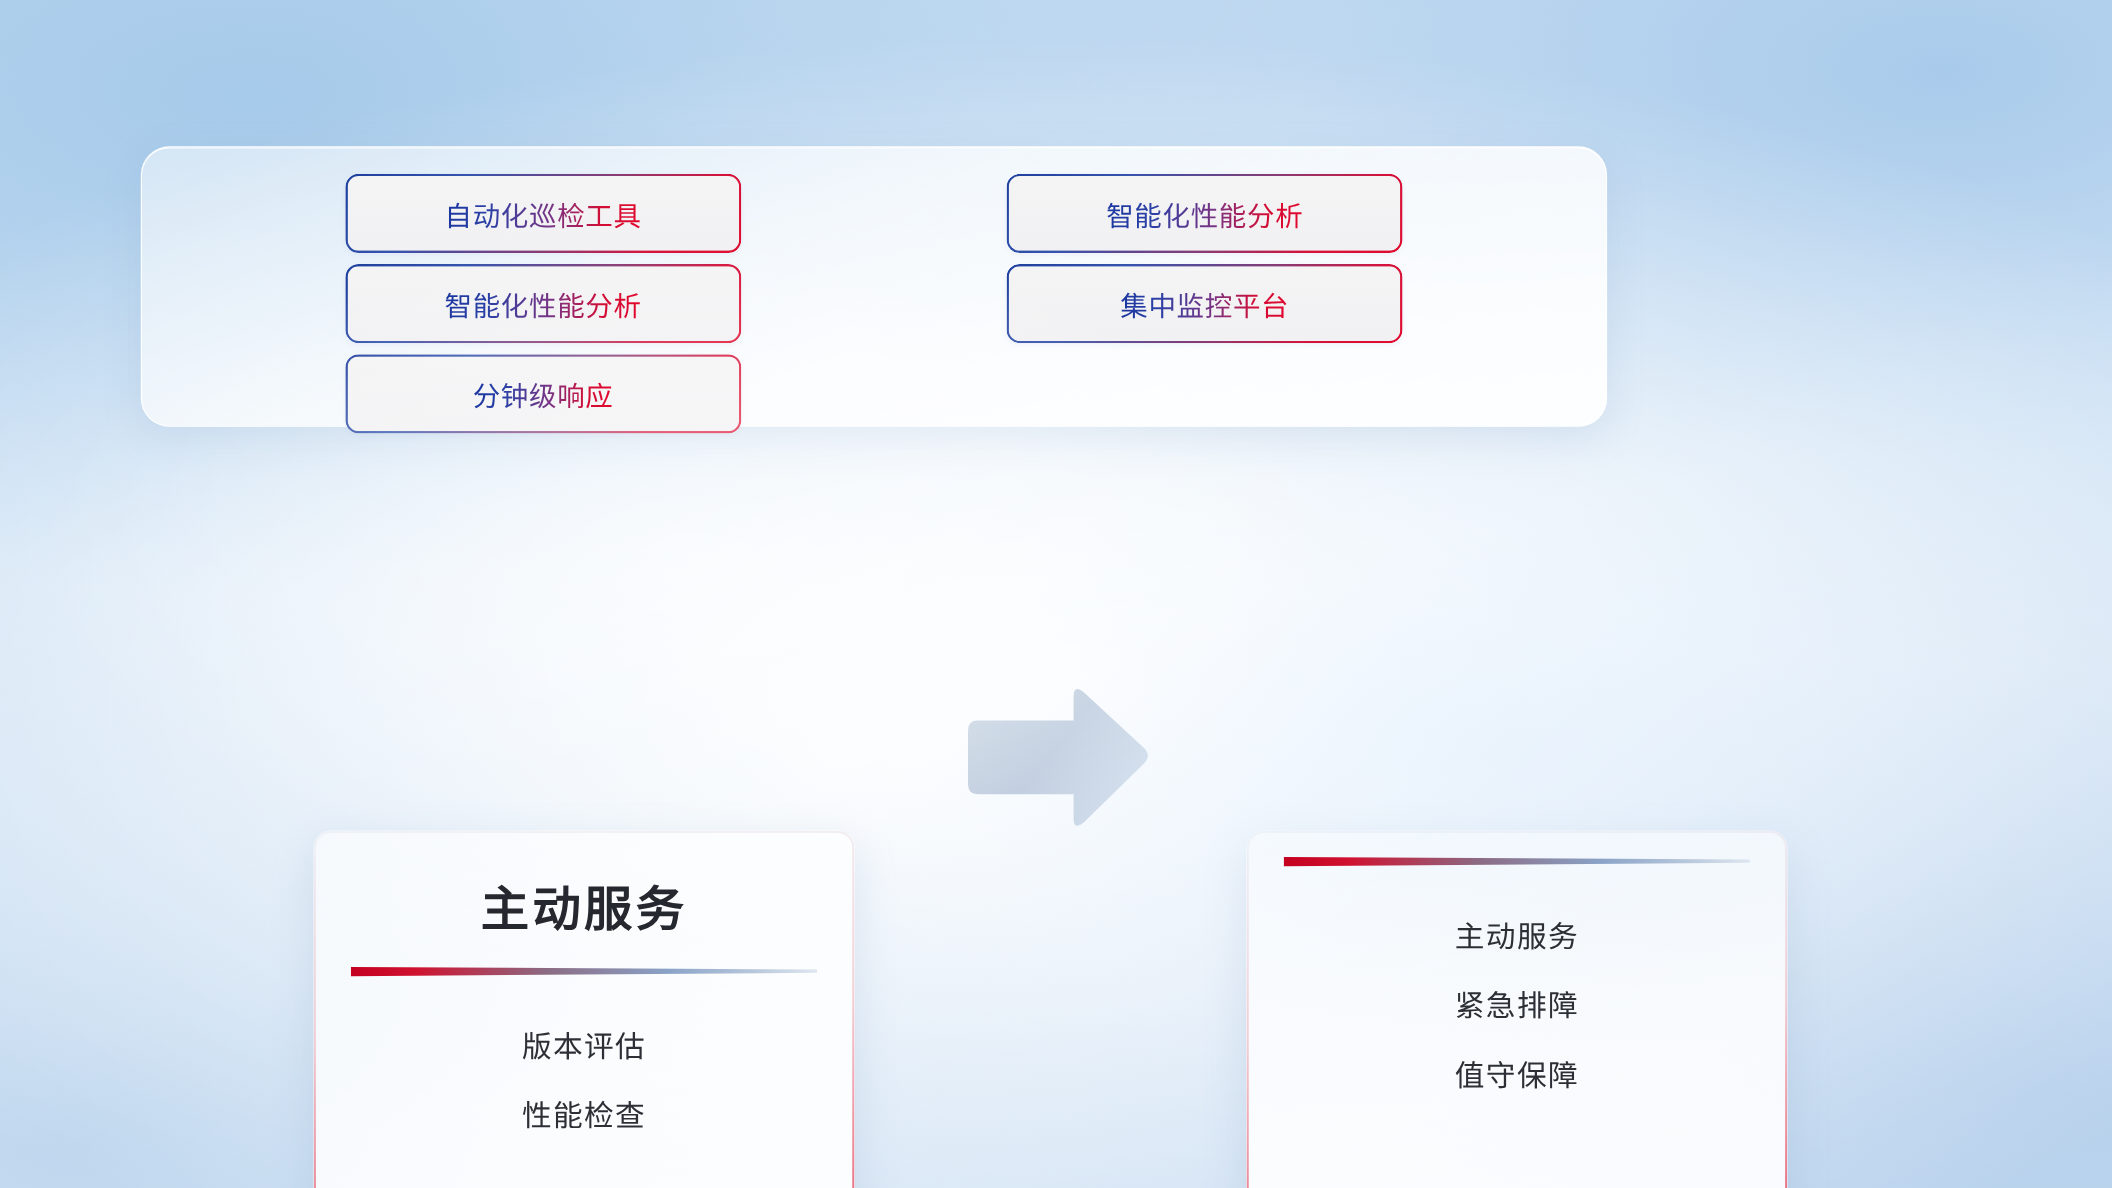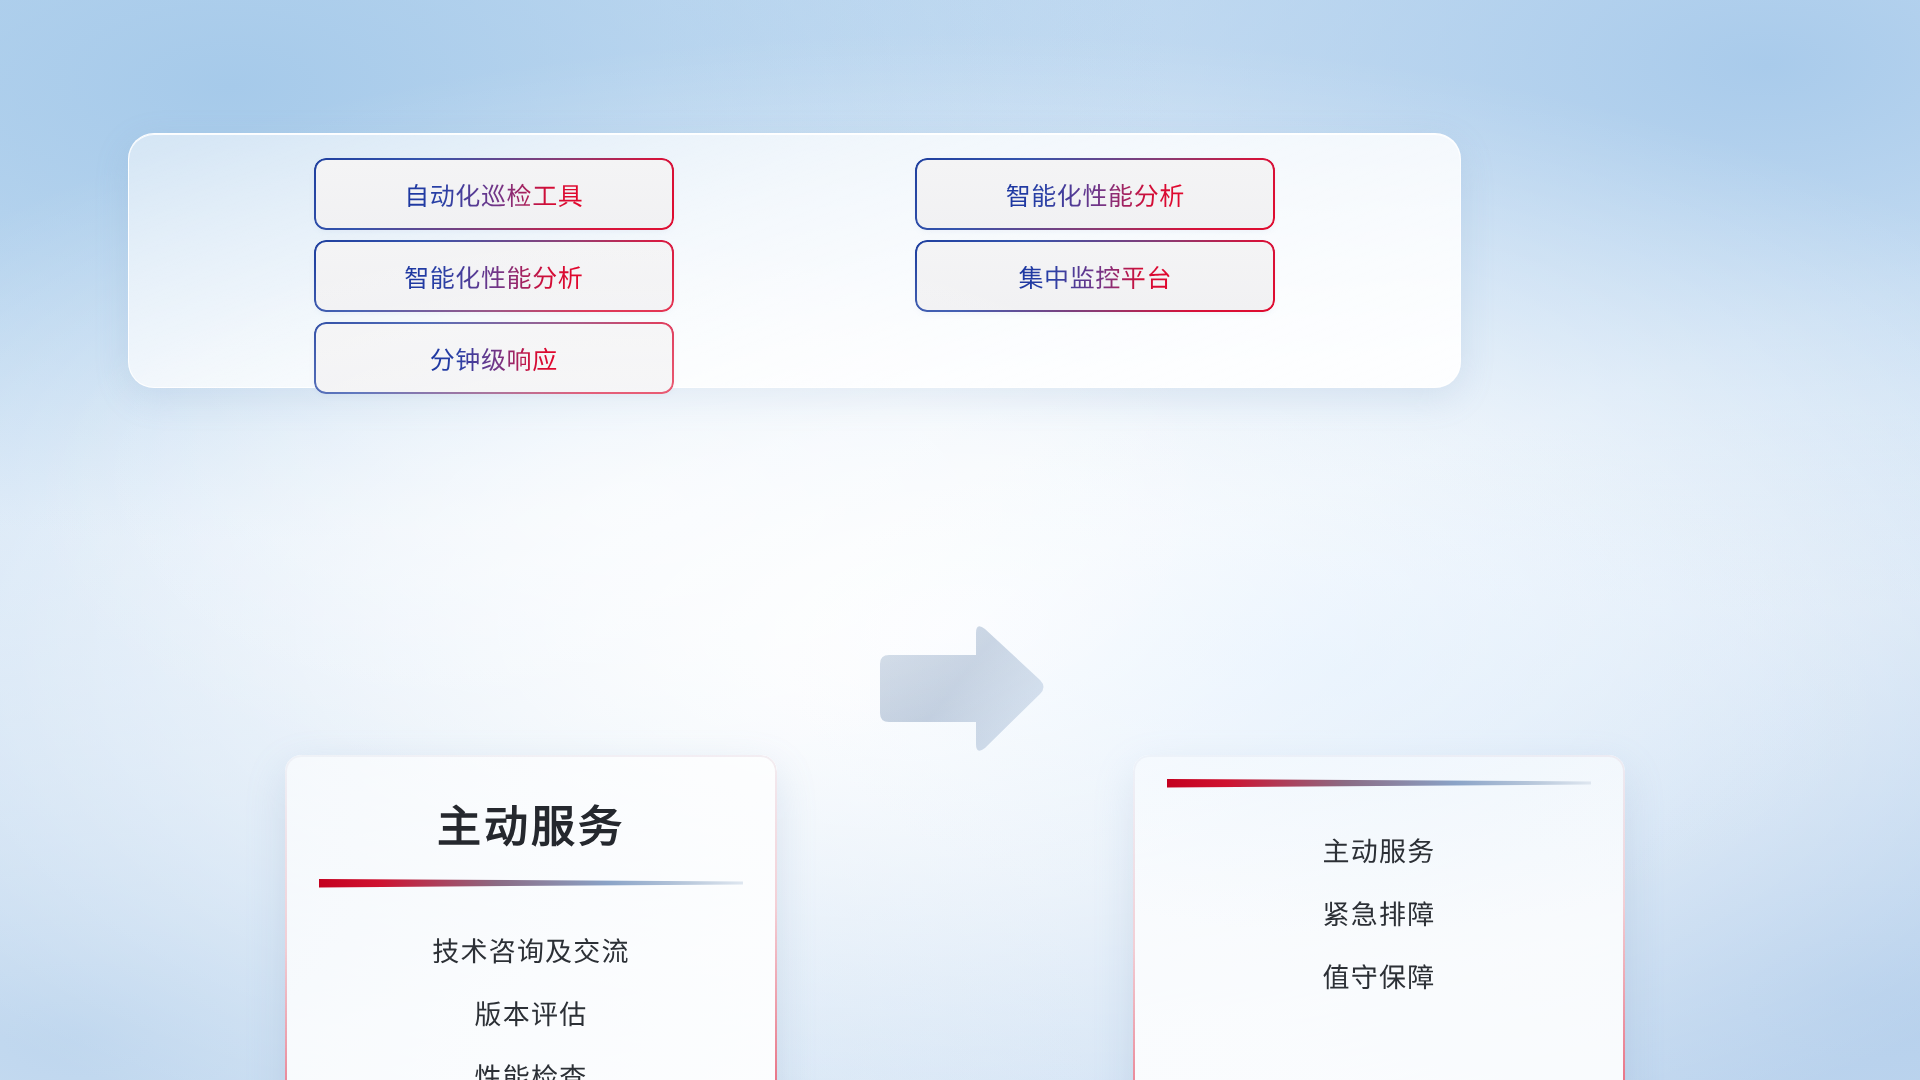--- a/index.html
+++ b/index.html
@@ -155,21 +155,20 @@
               <stop offset="68%" stop-color="#8aa3c7"></stop>
               <stop offset="88%" stop-color="#bccbdd"></stop>
               <stop offset="100%" stop-color="#dfe7f0"></stop>
             </linearGradient>
           </defs>
           <polygon points="0,2 424,4.4 424,7.4 0,10.5" fill="url(#divgradA)"></polygon>
         </svg>
       </div>
 
       <div class="card-list">
-        <div class="card-list-item">技术咨询及交流</div>
         <div class="card-list-item">版本评估</div>
         <div class="card-list-item">性能检查</div>
 
       </div>
     </div>
   </div>
 
   <div id="flow-arrow">
     <svg viewBox="0 0 175 140" aria-hidden="true">
       <defs>

